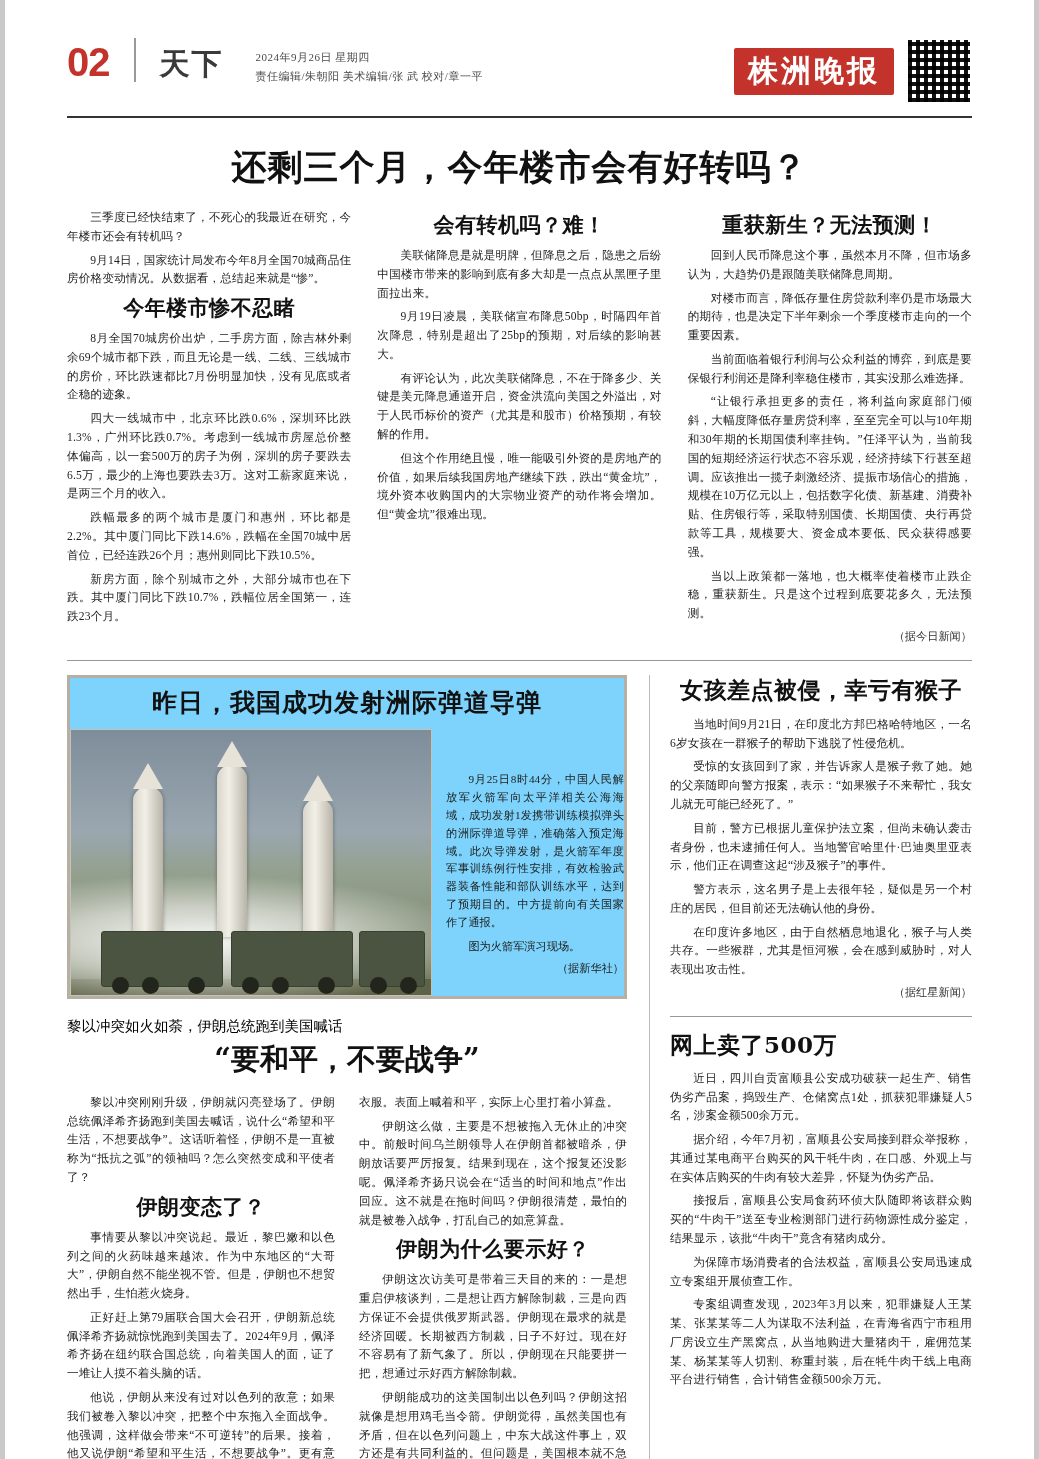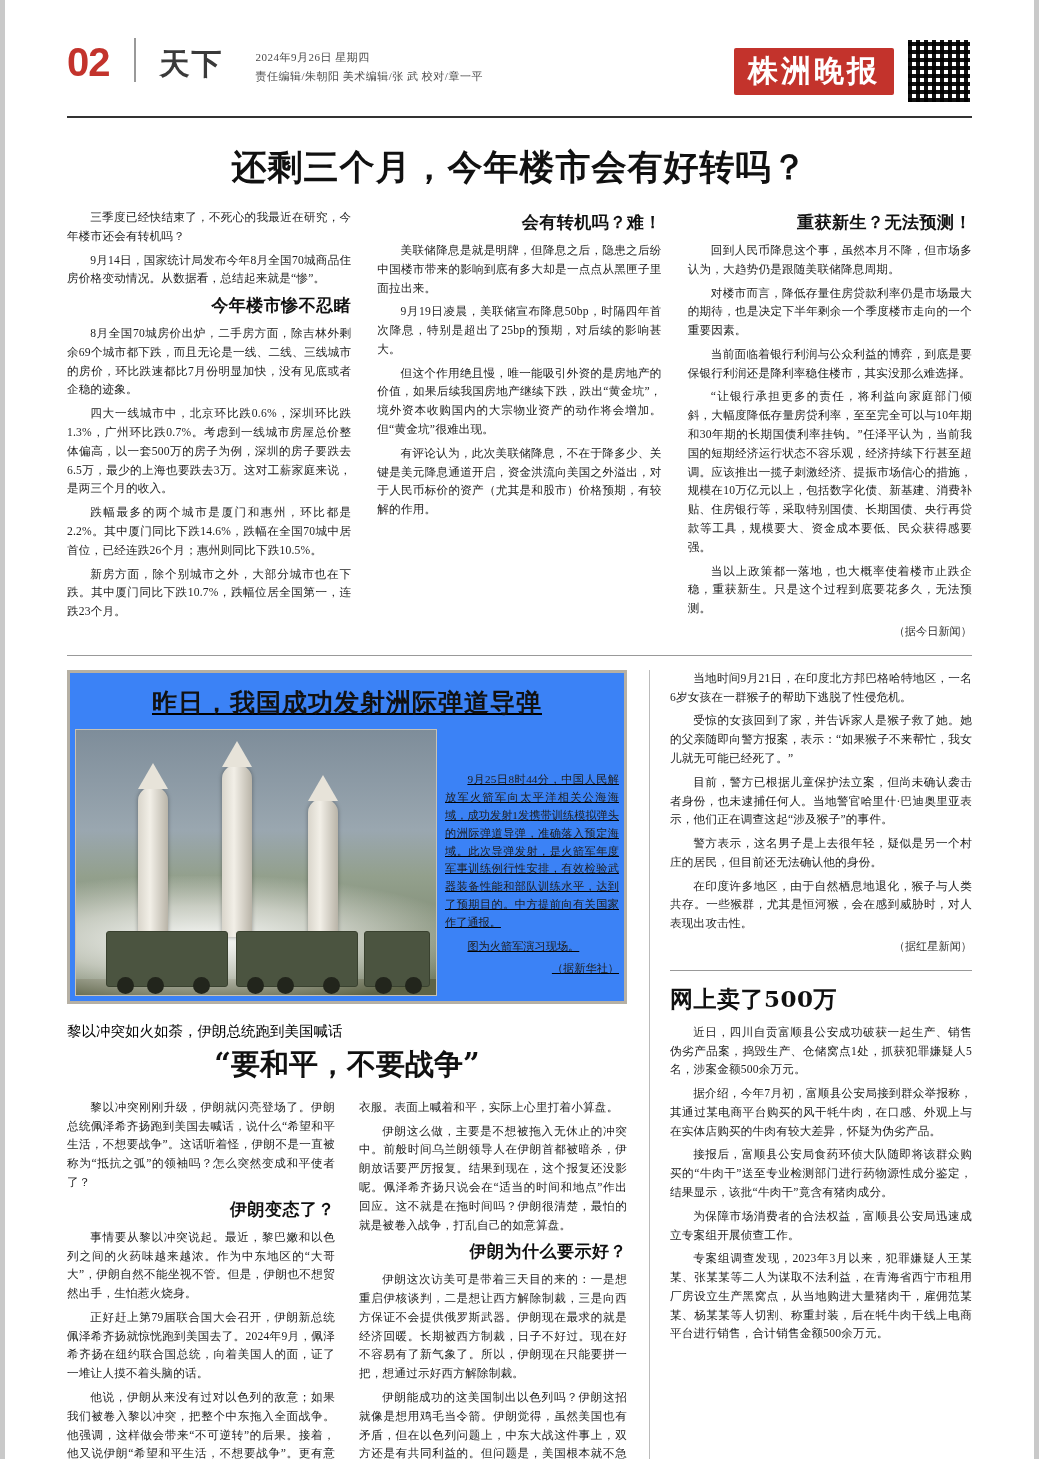--- a/index.html
+++ b/index.html
@@ -37,43 +37,43 @@
 
   
   .headline{
     text-align:center;font-size:35px;font-weight:bold;color:#111;letter-spacing:1px;
     margin:26px 0 18px 0;font-family:"DejaVu Serif",serif;
   }
   
   .cols3{display:flex;gap:26px;padding:0 28px;}
   .col{flex:1;}
   .sub-h{
-    text-align:right;font-size:17px;font-weight:bold;margin:2px 0 8px 0;color:#111;
+    text-align:center;font-size:21px;font-weight:bold;margin:2px 0 8px 0;color:#111;
     font-family:"DejaVu Serif",serif;letter-spacing:.5px;
   }
   p.body{
     font-size:11.6px;line-height:1.62;color:#1d1d1d;margin:0 0 5px 0;text-align:justify;
     text-indent:2em;letter-spacing:.2px;
   }
   p.noindent{text-indent:0;}
   .src{text-align:right;font-size:11.2px;color:#333;margin-top:4px;}
 
   .hr-wide{border-top:1px solid #999;margin:16px 28px 14px 28px;}
 
   
   .mid{display:flex;padding:0 28px;gap:22px;}
   .mid-left{width:560px;}
   .mid-right{flex:1;border-left:1px solid #bbb;padding-left:20px;}
 
-  .photo-box{border:3px solid #b6b0a4;padding:5px;background:#3b82f6;text-decoration:underline;}
+  .photo-box{border:3px solid #b6b0a4;background:#7dd3fc;}
   .photo-title{
     text-align:center;font-size:25px;font-weight:bold;letter-spacing:1px;margin:8px 0 10px 0;
     font-family:"DejaVu Serif",serif;color:#111;
   }
-  .photo-inner{display:flex;gap:8px;}
+  .photo-inner{display:flex;gap:14px;}
   .photo-img{
     width:360px;height:265px;position:relative;overflow:hidden;border:1px solid #c8c2b4;
     background:linear-gradient(#7e8d9a 0%,#9aa7b0 38%,#93a08d 55%,#6f7a5f 100%);
   }
   .smoke{position:absolute;left:-20px;top:55%;width:420px;height:130px;
     background:radial-gradient(ellipse at 35% 50%,rgba(255,255,255,.95) 0%,rgba(235,235,230,.65) 38%,rgba(190,190,185,0) 72%);}
   .missile{position:absolute;bottom:58px;width:30px;border-radius:14px 14px 2px 2px;
     background:linear-gradient(90deg,#d9d5cb,#f2efe7 40%,#b9b4a8);box-shadow:0 0 4px rgba(0,0,0,.35);}
   .missile .tip{position:absolute;top:-24px;left:0;width:0;height:0;border-left:15px solid transparent;border-right:15px solid transparent;border-bottom:26px solid #e7e3d9;}
   .m1{left:62px;height:150px;}
@@ -132,22 +132,22 @@
       <p class="body">8月全国70城房价出炉，二手房方面，除吉林外剩余69个城市都下跌，而且无论是一线、二线、三线城市的房价，环比跌速都比7月份明显加快，没有见底或者企稳的迹象。</p>
       <p class="body">四大一线城市中，北京环比跌0.6%，深圳环比跌1.3%，广州环比跌0.7%。考虑到一线城市房屋总价整体偏高，以一套500万的房子为例，深圳的房子要跌去6.5万，最少的上海也要跌去3万。这对工薪家庭来说，是两三个月的收入。</p>
       <p class="body">跌幅最多的两个城市是厦门和惠州，环比都是2.2%。其中厦门同比下跌14.6%，跌幅在全国70城中居首位，已经连跌26个月；惠州则同比下跌10.5%。</p>
       <p class="body">新房方面，除个别城市之外，大部分城市也在下跌。其中厦门同比下跌10.7%，跌幅位居全国第一，连跌23个月。</p>
       <p class="body"></p>
     </div>
     <div class="col">
       <div class="sub-h">会有转机吗？难！</div>
       <p class="body">美联储降息是就是明牌，但降息之后，隐患之后纷中国楼市带来的影响到底有多大却是一点点从黑匣子里面拉出来。</p>
       <p class="body">9月19日凌晨，美联储宣布降息50bp，时隔四年首次降息，特别是超出了25bp的预期，对后续的影响甚大。</p>
+      <p class="body">有评论认为，此次美联储降息，不在于降多少、关键是美元降息通道开启，资金洪流向美国之外溢出，对于人民币标价的资产（尤其是和股市）价格预期，有较解的作用。</p>
       <p class="body">但这个作用绝且慢，唯一能吸引外资的是房地产的价值，如果后续我国房地产继续下跌，跌出“黄金坑”，境外资本收购国内的大宗物业资产的动作将会增加。但“黄金坑”很难出现。</p>
-      <p class="body">有评论认为，此次美联储降息，不在于降多少、关键是美元降息通道开启，资金洪流向美国之外溢出，对于人民币标价的资产（尤其是和股市）价格预期，有较解的作用。</p>
     </div>
     <div class="col">
       <div class="sub-h">重获新生？无法预测！</div>
       <p class="body">回到人民币降息这个事，虽然本月不降，但市场多认为，大趋势仍是跟随美联储降息周期。</p>
       <p class="body">对楼市而言，降低存量住房贷款利率仍是市场最大的期待，也是决定下半年剩余一个季度楼市走向的一个重要因素。</p>
       <p class="body">当前面临着银行利润与公众利益的博弈，到底是要保银行利润还是降利率稳住楼市，其实没那么难选择。</p>
       <p class="body">“让银行承担更多的责任，将利益向家庭部门倾斜，大幅度降低存量房贷利率，至至完全可以与10年期和30年期的长期国债利率挂钩。”任泽平认为，当前我国的短期经济运行状态不容乐观，经济持续下行甚至超调。应该推出一揽子刺激经济、提振市场信心的措施，规模在10万亿元以上，包括数字化债、新基建、消费补贴、住房银行等，采取特别国债、长期国债、央行再贷款等工具，规模要大、资金成本要低、民众获得感要强。</p>
       <p class="body">当以上政策都一落地，也大概率使着楼市止跌企稳，重获新生。只是这个过程到底要花多久，无法预测。</p>
       <div class="src">（据今日新闻）</div>
     </div>
@@ -213,20 +213,21 @@
           <p class="body">伊朗这么做，主要是不想被拖入无休止的冲突中。前般时间乌兰朗领导人在伊朗首都被暗杀，伊朗放话要严厉报复。结果到现在，这个报复还没影呢。佩泽希齐扬只说会在“适当的时间和地点”作出回应。这不就是在拖时间吗？伊朗很清楚，最怕的就是被卷入战争，打乱自己的如意算盘。</p>
           <div class="sub-h">伊朗为什么要示好？</div>
           <p class="body">伊朗这次访美可是带着三天目的来的：一是想重启伊核谈判，二是想让西方解除制裁，三是向西方保证不会提供俄罗斯武器。伊朗现在最求的就是经济回暖。长期被西方制裁，日子不好过。现在好不容易有了新气象了。所以，伊朗现在只能要拼一把，想通过示好西方解除制裁。</p>
           <p class="body">伊朗能成功的这美国制出以色列吗？伊朗这招就像是想用鸡毛当令箭。伊朗觉得，虽然美国也有矛盾，但在以色列问题上，中东大战这件事上，双方还是有共同利益的。但问题是，美国根本就不急着和伊朗改善关系。现在美国真想尽一切以色列，直接推上演应怎么不就行了？可美国到现在也没这么做。这说明什么？说明美国根本就没打算缓和局势。伊朗还指望美国能改变态度，这不是对牛弹琴吗？</p>
 
         </div>
       </div>
     </div>
 
     <div class="mid-right">
+      <div class="right-head">女孩差点被侵，幸亏有猴子</div>
       <p class="body">当地时间9月21日，在印度北方邦巴格哈特地区，一名6岁女孩在一群猴子的帮助下逃脱了性侵危机。</p>
       <p class="body">受惊的女孩回到了家，并告诉家人是猴子救了她。她的父亲随即向警方报案，表示：“如果猴子不来帮忙，我女儿就无可能已经死了。”</p>
       <p class="body">目前，警方已根据儿童保护法立案，但尚未确认袭击者身份，也未逮捕任何人。当地警官哈里什·巴迪奥里亚表示，他们正在调查这起“涉及猴子”的事件。</p>
       <p class="body">警方表示，这名男子是上去很年轻，疑似是另一个村庄的居民，但目前还无法确认他的身份。</p>
       <p class="body">在印度许多地区，由于自然栖息地退化，猴子与人类共存。一些猴群，尤其是恒河猴，会在感到威胁时，对人表现出攻击性。</p>
       <div class="src">（据红星新闻）</div>
 
       <div class="rsep"></div>
 
       <div class="right-head two">网上卖了500万</div>

